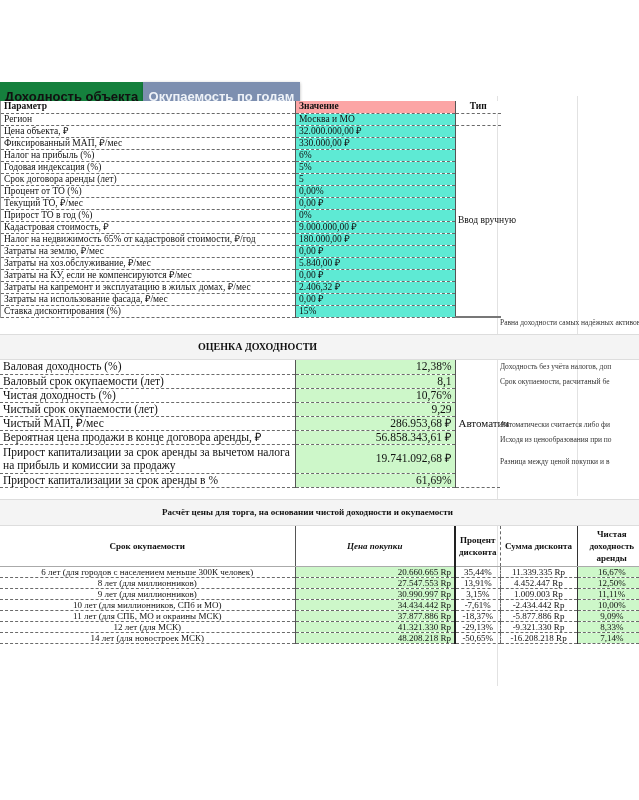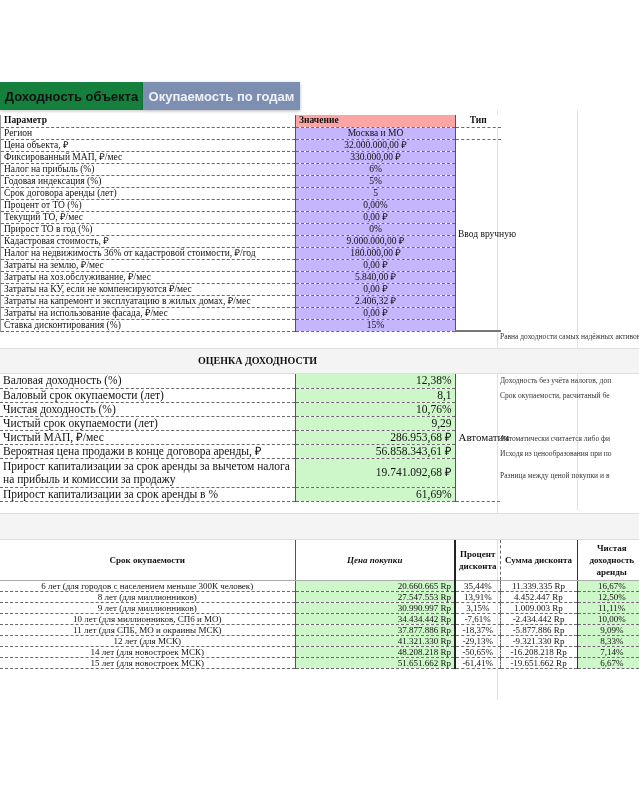--- a/index.html
+++ b/index.html
@@ -5,32 +5,32 @@
   * { box-sizing: border-box; margin: 0; padding: 0; }
   html, body { width: 639px; height: 800px; background: #ffffff; overflow: hidden; }
   body { position: relative; font-family: "Liberation Serif", serif; color: #111; }
 
   .tabs { position: absolute; top: 82px; left: 0; height: 28px; width: 639px; }
   .tab { position: absolute; top: 0; height: 28px; display: flex; align-items: center; justify-content: center;
          font-family: "Liberation Sans", sans-serif; font-weight: bold; font-size: 13px; cursor: pointer; }
   .tab-active { left: 0; width: 143px; background: #15803d; color: #111; box-shadow: 0 2px 2px rgba(0,0,0,0.15); }
   .tab-inactive { left: 143px; width: 157px; background: #7d8fb0; color: #eef2f8; box-shadow: 0 1px 3px rgba(0,0,0,0.3); }
 
-  .sheet { position: absolute; top: 110px; left: 0; width: 571px; height: 690px; }
+  .sheet { position: absolute; top: 96px; left: 0; width: 571px; height: 690px; }
   .gridlines { position: absolute; top: 0; left: 0; width: 639px; height: 590px; pointer-events: none; }
   .gl-v { position: absolute; width: 1px; background: #e2e2e2; top: 0; }
 
   .tiny-caption { position: absolute; top: 0; left: 160px; width: 140px; height: 6px; font-size: 4px; color: #888; overflow: hidden; text-align: center; }
 
   table { border-collapse: collapse; position: absolute; table-layout: fixed; }
   td { font-size: 9.5px; padding: 0 3px; border-bottom: 1px dashed #6a6a6a; white-space: nowrap; overflow: hidden; height: 11.7px; line-height: 11px; }
 
   #params { top: 5px; left: 0; width: 500px; }
   #params .c1 { width: 295px; border-left: 1px solid #999; }
-  #params .c2 { width: 160px; background: #c4b5fd; border-left: 1px solid #555; border-right: 1px solid #555; text-align: center; }
+  #params .c2 { width: 160px; background: #5eead4; border-left: 1px solid #555; border-right: 1px solid #555; text-align: left; }
   #params .c3 { width: 45px; text-align: center; }
   #params tr.hdr td { font-weight: bold; background: #fff; height: 12px; }
   #params tr.hdr .c2 { background: #fca5a5; text-align: left; margin-top: 36px; }
   #params .type-cell { vertical-align: middle; text-align: left; padding-left: 2px; border-bottom: 2px solid #777; overflow: visible; }
   .side-note { position: absolute; font-size: 7.5px; color: #333; white-space: nowrap; overflow: hidden; }
 
   .section-band { position: absolute; left: 0; width: 639px; background: #f4f4f4; border-top: 1px solid #ddd; border-bottom: 1px solid #ddd; }
   .section-title { position: absolute; font-weight: bold; font-size: 10px; white-space: nowrap; }
 
   #income { top: 264px; left: 0; width: 500px; }
@@ -112,21 +112,21 @@
         </tr>
         <tr>
           <td class="c1">Прирост ТО в год (%)</td>
           <td class="c2">0%</td>
         </tr>
         <tr>
           <td class="c1">Кадастровая стоимость, ₽</td>
           <td class="c2">9.000.000,00 ₽</td>
         </tr>
         <tr>
-          <td class="c1">Налог на недвижимость 36% от кадастровой стоимости, ₽/год</td>
+          <td class="c1">Налог на недвижимость 65% от кадастровой стоимости, ₽/год</td>
           <td class="c2">180.000,00 ₽</td>
         </tr>
         <tr>
           <td class="c1">Затраты на землю, ₽/мес</td>
           <td class="c2">0,00 ₽</td>
         </tr>
         <tr>
           <td class="c1">Затраты на хоз.обслуживание, ₽/мес</td>
           <td class="c2">5.840,00 ₽</td>
         </tr>
@@ -196,20 +196,21 @@
       <div>Срок окупаемости, расчитаный бе</div>
       <div></div>
       <div></div>
       <div>Автоматически считается либо фи</div>
       <div>Исходя из ценообразования при по</div>
       <div style="height: 29px; line-height: 29px;">Разница между ценой покупки и в</div>
       <div></div>
     </div>
 
   <div class="section-band" style="top:403px;height:27px;"></div>
+  <div class="section-title" style="top:411px;left:162px;font-size:9px;">Расчёт цены для торга, на основании чистой доходности и окупаемости</div>
 
   <table id="price">
     <tbody id="price-body">
       <tr class="hdr">
         <td class="c1">Срок окупаемости</td>
         <td class="c2">Цена покупки</td>
         <td class="c3">Процент дисконта</td>
         <td class="c4">Сумма дисконта</td>
         <td class="c5">Чистая доходность аренды</td>
       </tr>
@@ -255,22 +256,15 @@
           <td class="c4">-9.321.330 Rp</td>
           <td class="c5">8,33%</td>
         </tr>
         <tr>
           <td class="c1">14 лет (для новостроек МСК)</td>
           <td class="c2">48.208.218 Rp</td>
           <td class="c3">-50,65%</td>
           <td class="c4">-16.208.218 Rp</td>
           <td class="c5">7,14%</td>
         </tr>
-        <tr>
-          <td class="c1">15 лет (для новостроек МСК)</td>
-          <td class="c2">51.651.662 Rp</td>
-          <td class="c3">-61,41%</td>
-          <td class="c4">-19.651.662 Rp</td>
-          <td class="c5">6,67%</td>
-        </tr>
       </tbody>
   </table>
 </div>
 
 </body></html>

